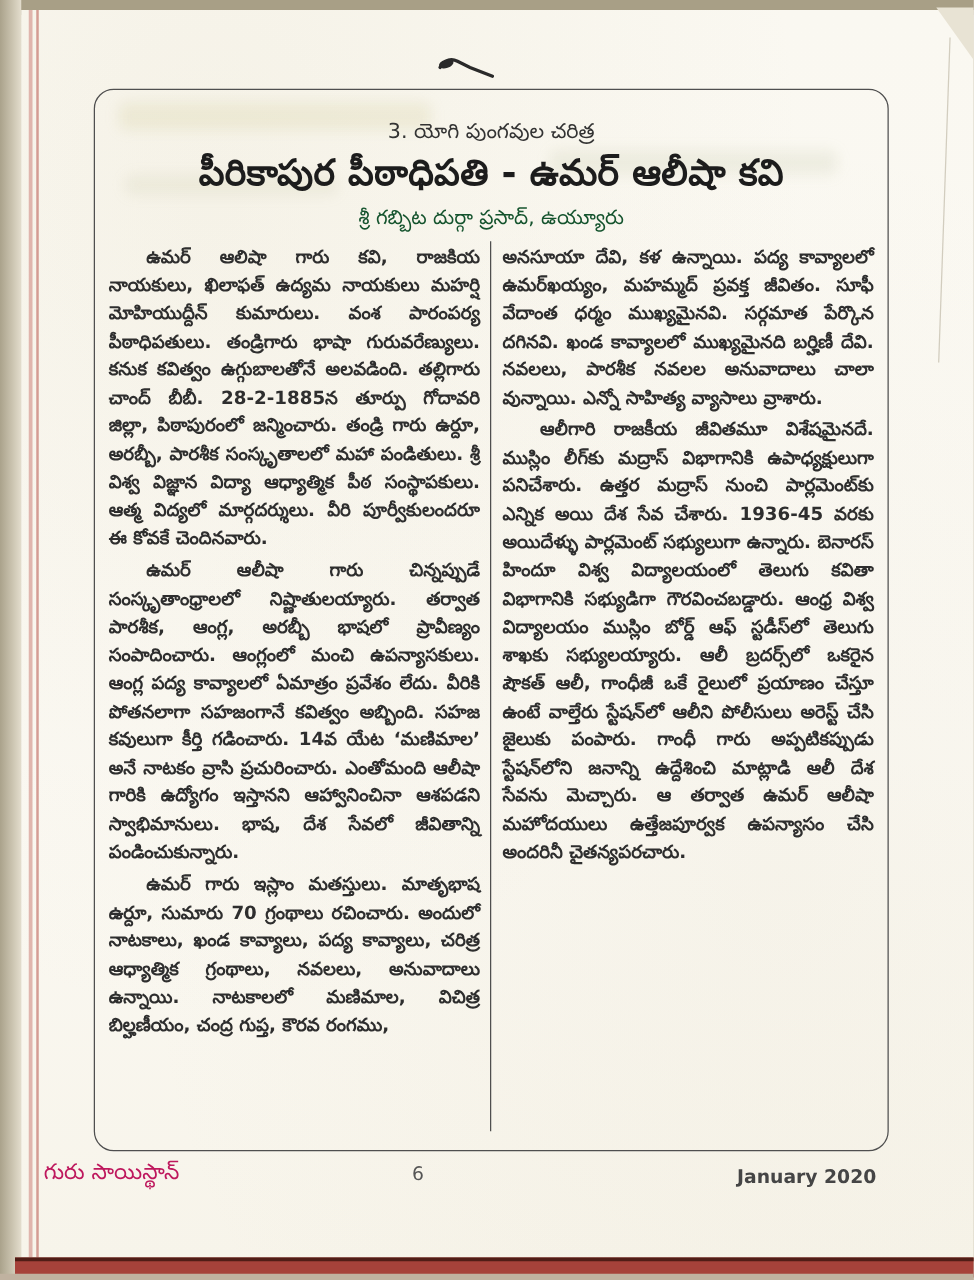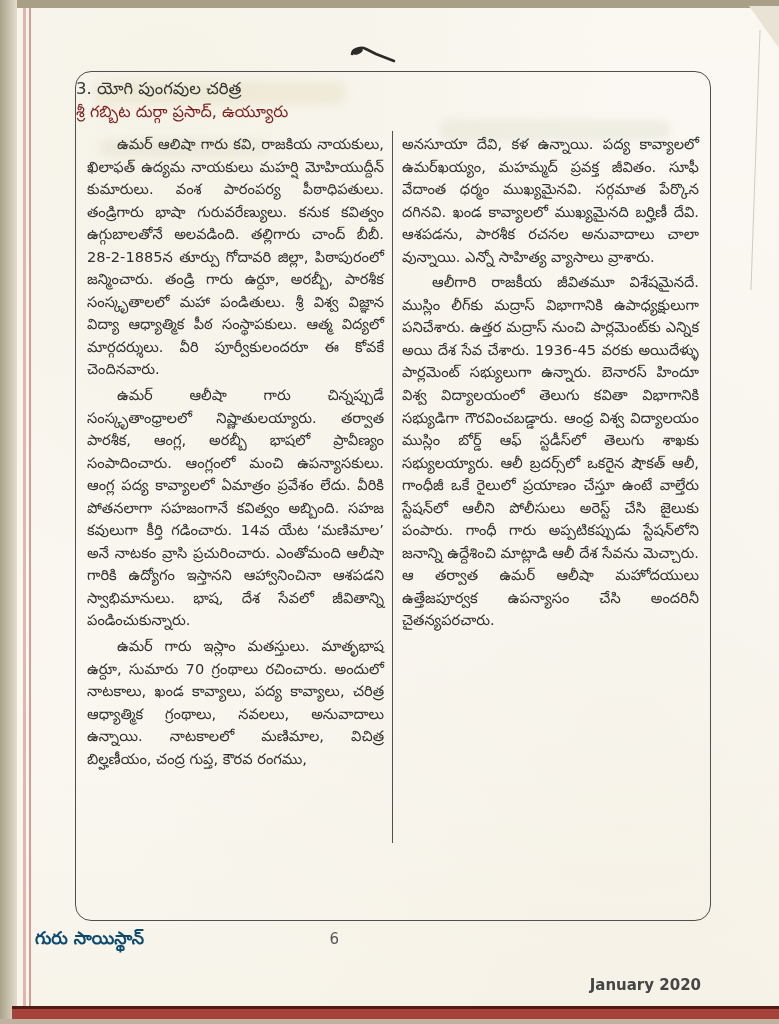--- a/index.html
+++ b/index.html
@@ -38,38 +38,38 @@
 
   
   .ghost{position:absolute;background:rgba(195,185,110,.16);filter:blur(5px);border-radius:6px;}
   .ghost.g1{left:95px;top:82px;width:250px;height:22px;}
   .ghost.g2{left:440px;top:120px;width:230px;height:20px;background:rgba(160,170,120,.13);}
   .ghost.g3{left:100px;top:140px;width:170px;height:16px;background:rgba(170,175,125,.12);}
 
   
   .article-box{position:absolute;left:75px;top:71px;width:636px;height:850px;
     border:1.6px solid #4f4f4f;border-radius:16px;box-sizing:border-box;overflow:hidden;}
-  .article-header{text-align:left;padding-top:7px;color:#262626;}
+  .article-header{text-align:center;padding-top:7px;color:#262626;margin-top:16px;}
   .chapter-heading{font-size:16.5px;font-weight:500;color:#333;margin:0;}
   .article-title{font-size:29px;font-weight:800;color:#1c1c1c;margin:3px 0 2px 0;letter-spacing:.2px;}
-  .article-byline{font-size:16px;color:#7f1d1d;margin:0 0 6px 0;}
+  .article-byline{font-size:16px;color:#14532d;margin:0 0 6px 0;}
 
-  .columns{display:flex;align-items:stretch;height:712px;margin-top:2px;}
+  .columns{display:flex;align-items:stretch;height:712px;margin-top:2px;font-weight:bold;}
   .col{width:50%;box-sizing:border-box;overflow:hidden;
     font-size:14.6px;line-height:1.545;text-align:justify;color:#2e2e2e;}
   .col.left{padding:2px 8px 0 11px;border-right:1.6px solid #4f4f4f;}
   .col.right{padding:2px 11px 0 9px;}
   .col p{margin:0 0 3px 0;text-indent:30px;}
   .col.right p:first-child{text-indent:0;}
 
   
   .footer{position:absolute;left:0;top:928px;width:779px;height:30px;color:#3c3c3c;}
-  .footer .magazine{position:absolute;left:35px;top:0;font-size:17.5px;font-weight:700;color:#0c4a6e;}
+  .footer .magazine{position:absolute;left:35px;top:0;font-size:17.5px;font-weight:400;color:#be185d;}
   .footer .pagenum{position:absolute;left:50%;transform:translateX(-60px);top:2px;font-size:15px;color:#555;}
-  .footer .issue-date{position:absolute;right:78px;top:4px;font-size:15px;font-weight:700;color:#454545;margin-top:44px;}
+  .footer .issue-date{position:absolute;right:78px;top:4px;font-size:15px;font-weight:700;color:#454545;}
 </style>
 </head>
 <body>
 
 <div class="scan">
 
   <div class="edge-top"></div>
   <div class="edge-left"></div>
 
   <div class="paper">
@@ -85,31 +85,32 @@
   <div class="ghost g3"></div>
 
   <svg class="ink-mark" width="54" height="28" viewBox="0 0 54 28">
     <path d="M6,14 Q12,5 20,9 Q24,11 30,14 L48,21" fill="none" stroke="#2a2a2a" stroke-width="2.6" stroke-linecap="round"></path>
     <ellipse cx="11" cy="11" rx="6" ry="3.4" fill="#2a2a2a" transform="rotate(-18 11 11)"></ellipse>
   </svg>
 
   <div class="article-box">
     <div class="article-header">
       <p class="chapter-heading">3. యోగి పుంగవుల చరిత్ర</p>
+      <h1 class="article-title">పీరికాపుర పీఠాధిపతి - ఉమర్ ఆలీషా కవి</h1>
       <p class="article-byline">శ్రీ గబ్బిట దుర్గా ప్రసాద్, ఉయ్యూరు</p>
     </div>
 
     <div class="columns">
       <div class="col left">
         <p>ఉమర్ ఆలిషా గారు కవి, రాజకియ నాయకులు, ఖిలాఫత్ ఉద్యమ నాయకులు మహర్షి మోహియుద్దీన్ కుమారులు. వంశ పారంపర్య పీఠాధిపతులు. తండ్రిగారు భాషా గురువరేణ్యులు. కనుక కవిత్వం ఉగ్గుబాలతోనే అలవడింది. తల్లిగారు చాంద్ బీబీ. 28-2-1885న తూర్పు గోదావరి జిల్లా, పిఠాపురంలో జన్మించారు. తండ్రి గారు ఉర్దూ, అరబ్బీ, పారశీక సంస్కృతాలలో మహా పండితులు. శ్రీ విశ్వ విజ్ఞాన విద్యా ఆధ్యాత్మిక పీఠ సంస్థాపకులు. ఆత్మ విద్యలో మార్గదర్శులు. వీరి పూర్వీకులందరూ ఈ కోవకే చెందినవారు.</p>
         <p>ఉమర్ ఆలీషా గారు చిన్నప్పుడే సంస్కృతాంధ్రాలలో నిష్ణాతులయ్యారు. తర్వాత పారశీక, ఆంగ్ల, అరబ్బీ భాషలో ప్రావీణ్యం సంపాదించారు. ఆంగ్లంలో మంచి ఉపన్యాసకులు. ఆంగ్ల పద్య కావ్యాలలో ఏమాత్రం ప్రవేశం లేదు. వీరికి పోతనలాగా సహజంగానే కవిత్వం అబ్బింది. సహజ కవులుగా కీర్తి గడించారు. 14వ యేట ‘మణిమాల’ అనే నాటకం వ్రాసి ప్రచురించారు. ఎంతోమంది ఆలీషా గారికి ఉద్యోగం ఇస్తానని ఆహ్వానించినా ఆశపడని స్వాభిమానులు. భాష, దేశ సేవలో జీవితాన్ని పండించుకున్నారు.</p>
         <p>ఉమర్ గారు ఇస్లాం మతస్తులు. మాతృభాష ఉర్దూ, సుమారు 70 గ్రంథాలు రచించారు. అందులో నాటకాలు, ఖండ కావ్యాలు, పద్య కావ్యాలు, చరిత్ర ఆధ్యాత్మిక గ్రంథాలు, నవలలు, అనువాదాలు ఉన్నాయి. నాటకాలలో మణిమాల, విచిత్ర బిల్హణీయం, చంద్ర గుప్త, కౌరవ రంగము,</p>
       </div>
       <div class="col right">
-        <p>అనసూయా దేవి, కళ ఉన్నాయి. పద్య కావ్యాలలో ఉమర్‌ఖయ్యం, మహమ్మద్ ప్రవక్త జీవితం. సూఫీ వేదాంత ధర్మం ముఖ్యమైనవి. సర్గమాత పేర్కొన దగినవి. ఖండ కావ్యాలలో ముఖ్యమైనది బర్హిణీ దేవి. ఆశపడను, పారశీక రచనల అనువాదాలు చాలా వున్నాయి. ఎన్నో సాహిత్య వ్యాసాలు వ్రాశారు.</p>
+        <p>అనసూయా దేవి, కళ ఉన్నాయి. పద్య కావ్యాలలో ఉమర్‌ఖయ్యం, మహమ్మద్ ప్రవక్త జీవితం. సూఫీ వేదాంత ధర్మం ముఖ్యమైనవి. సర్గమాత పేర్కొన దగినవి. ఖండ కావ్యాలలో ముఖ్యమైనది బర్హిణీ దేవి. నవలలు, పారశీక నవలల అనువాదాలు చాలా వున్నాయి. ఎన్నో సాహిత్య వ్యాసాలు వ్రాశారు.</p>
         <p>ఆలీగారి రాజకీయ జీవితమూ విశేషమైనదే. ముస్లిం లీగ్‌కు మద్రాస్ విభాగానికి ఉపాధ్యక్షులుగా పనిచేశారు. ఉత్తర మద్రాస్ నుంచి పార్లమెంట్‌కు ఎన్నిక అయి దేశ సేవ చేశారు. 1936-45 వరకు అయిదేళ్ళు పార్లమెంట్ సభ్యులుగా ఉన్నారు. బెనారస్ హిందూ విశ్వ విద్యాలయంలో తెలుగు కవితా విభాగానికి సభ్యుడిగా గౌరవించబడ్డారు. ఆంధ్ర విశ్వ విద్యాలయం ముస్లిం బోర్డ్ ఆఫ్ స్టడీస్‌లో తెలుగు శాఖకు సభ్యులయ్యారు. ఆలీ బ్రదర్స్‌లో ఒకరైన షౌకత్ ఆలీ, గాంధీజీ ఒకే రైలులో ప్రయాణం చేస్తూ ఉంటే వాల్తేరు స్టేషన్‌లో ఆలీని పోలీసులు అరెస్ట్ చేసి జైలుకు పంపారు. గాంధీ గారు అప్పటికప్పుడు స్టేషన్‌లోని జనాన్ని ఉద్దేశించి మాట్లాడి ఆలీ దేశ సేవను మెచ్చారు. ఆ తర్వాత ఉమర్ ఆలీషా మహోదయులు ఉత్తేజపూర్వక ఉపన్యాసం చేసి అందరినీ చైతన్యపరచారు.</p>
       </div>
     </div>
   </div>
 
   <div class="footer">
     <span class="magazine">గురు సాయిస్థాన్</span>
     <span class="pagenum">6</span>
     <span class="issue-date">January 2020</span>
   </div>

